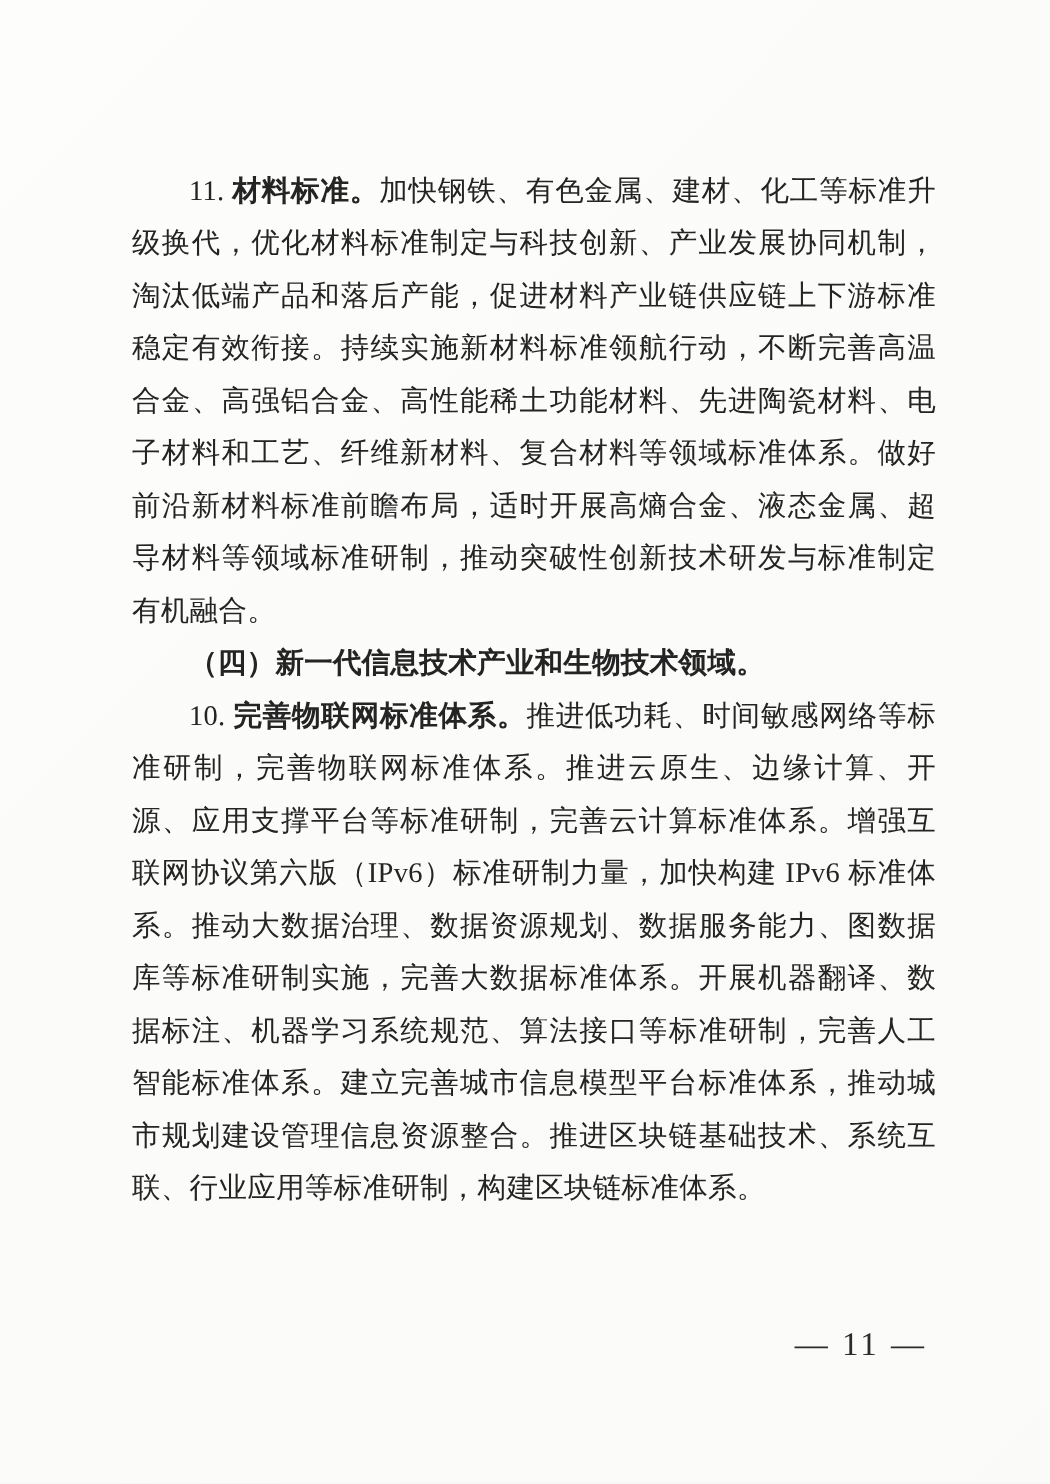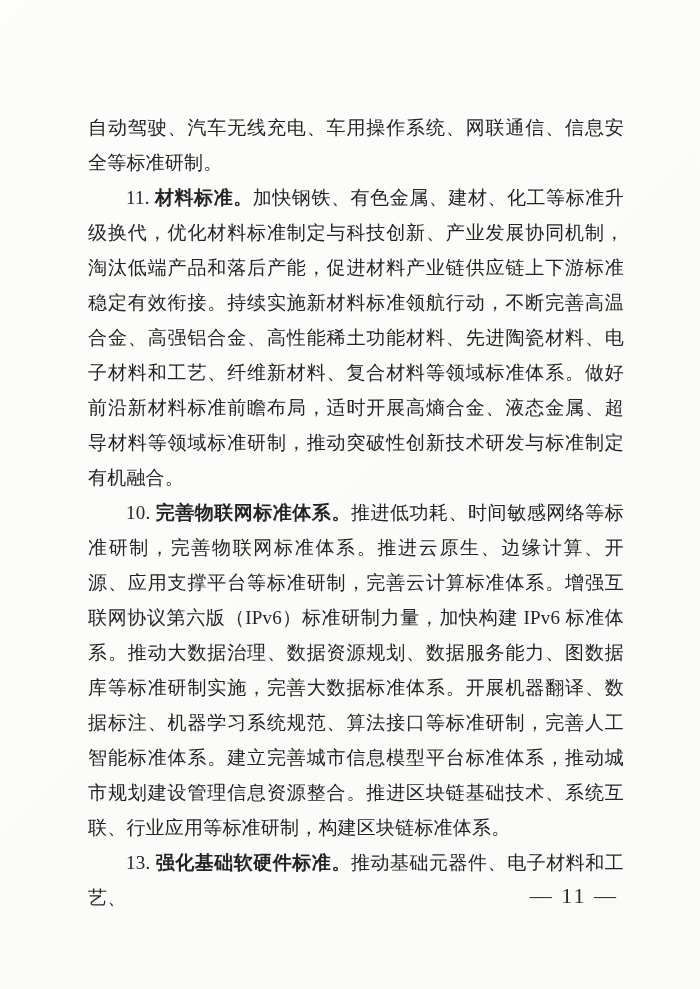--- a/index.html
+++ b/index.html
@@ -52,19 +52,18 @@
     letter-spacing: 2px;
     color: #2b2b2b;
     white-space: nowrap;
   }
 </style>
 </head>
 <body>
 
 <div class="page">
   <div class="content">
-      <p class="para"><span class="run">自动驾驶、汽车无线充电、车用操作系统、网联通信、信息安全等标准研制。</span></p>
       <p class="para indent"><span class="run">11. </span><span class="run bold">材料标准。</span><span class="run">加快钢铁、有色金属、建材、化工等标准升级换代，优化材料标准制定与科技创新、产业发展协同机制，淘汰低端产品和落后产能，促进材料产业链供应链上下游标准稳定有效衔接。持续实施新材料标准领航行动，不断完善高温合金、高强铝合金、高性能稀土功能材料、先进陶瓷材料、电子材料和工艺、纤维新材料、复合材料等领域标准体系。做好前沿新材料标准前瞻布局，适时开展高熵合金、液态金属、超导材料等领域标准研制，推动突破性创新技术研发与标准制定有机融合。</span></p>
+      <p class="para indent"><span class="run bold">（四）新一代信息技术产业和生物技术领域。</span></p>
       <p class="para indent"><span class="run">10. </span><span class="run bold">完善物联网标准体系。</span><span class="run">推进低功耗、时间敏感网络等标准研制，完善物联网标准体系。推进云原生、边缘计算、开源、应用支撑平台等标准研制，完善云计算标准体系。增强互联网协议第六版（IPv6）标准研制力量，加快构建 IPv6 标准体系。推动大数据治理、数据资源规划、数据服务能力、图数据库等标准研制实施，完善大数据标准体系。开展机器翻译、数据标注、机器学习系统规范、算法接口等标准研制，完善人工智能标准体系。建立完善城市信息模型平台标准体系，推动城市规划建设管理信息资源整合。推进区块链基础技术、系统互联、行业应用等标准研制，构建区块链标准体系。</span></p>
-      <p class="para indent"><span class="run">13. </span><span class="run bold">强化基础软硬件标准。</span><span class="run">推动基础元器件、电子材料和工艺、</span></p>
     </div>
   <div class="page-number">— 11 —</div>
 </div>
 
 </body></html>

